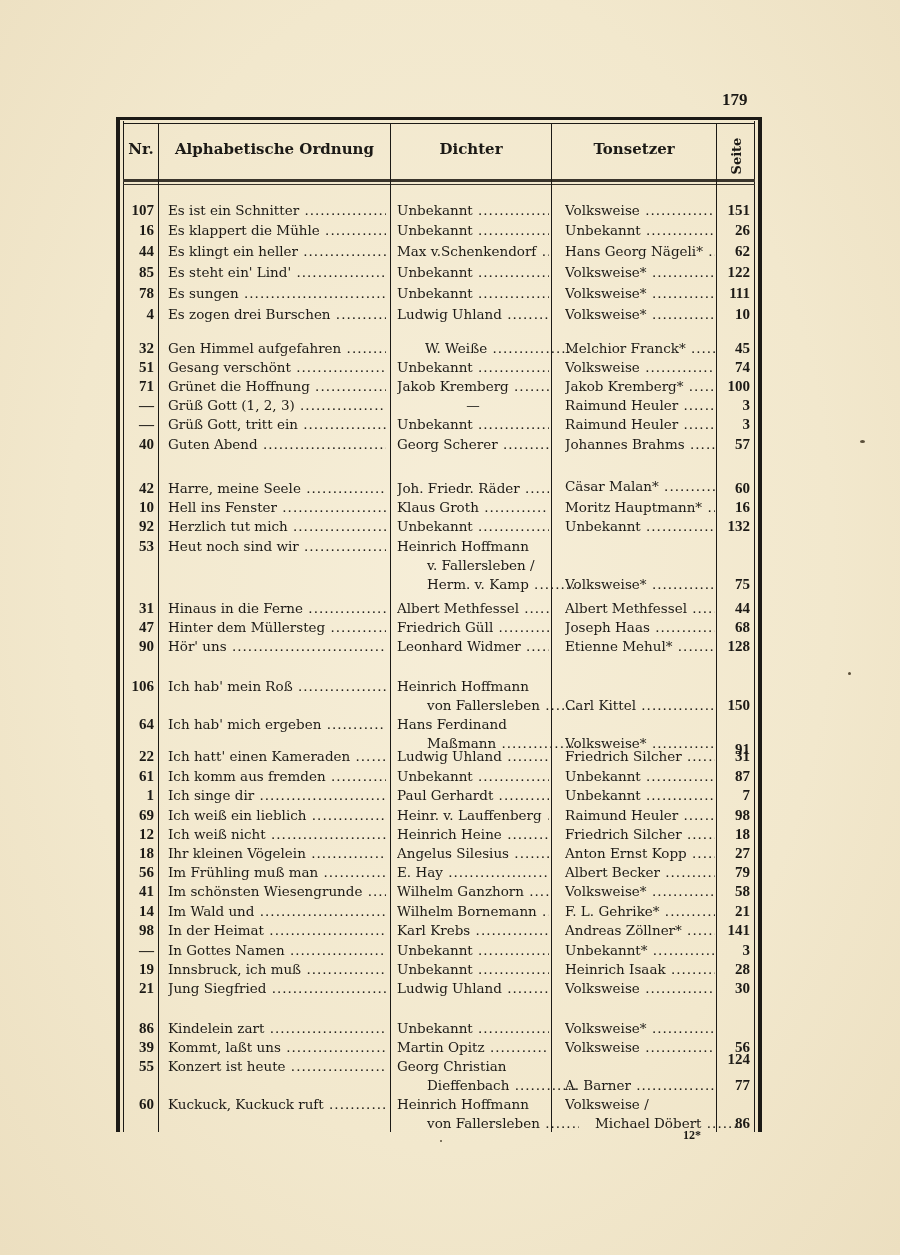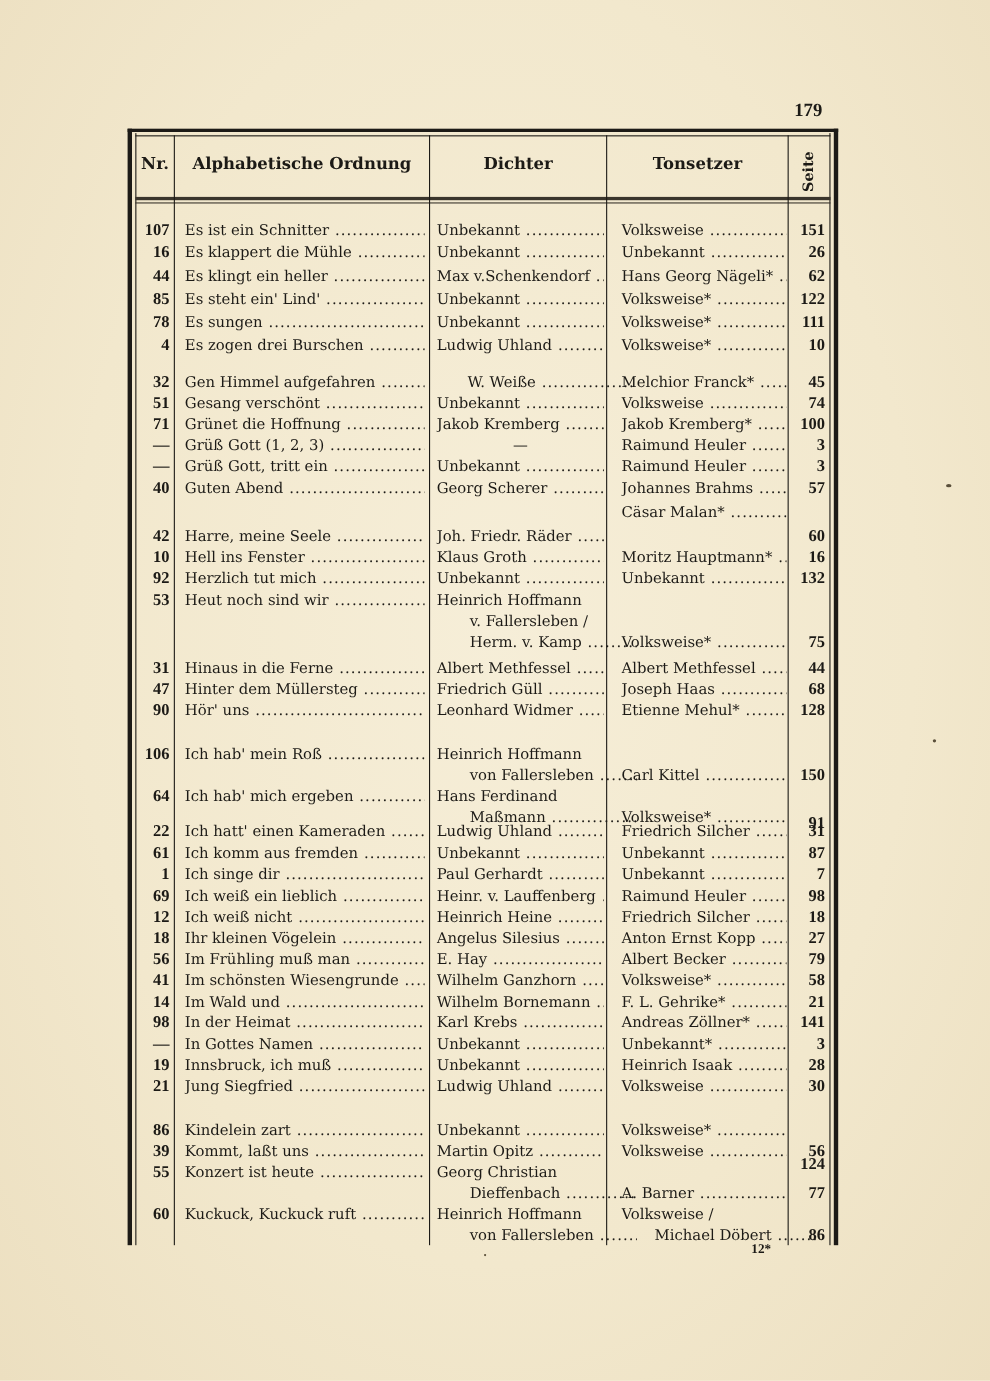--- a/index.html
+++ b/index.html
@@ -242,21 +242,21 @@
         </div>
         <div class="row" style="top: 478px;">
           <span class="nr">42</span>
         </div>
         <div class="row" style="top: 478px;">
           <span class="title dots">Harre, meine Seele</span>
         </div>
         <div class="row" style="top: 478px;">
           <span class="poet dots">Joh. Friedr. Räder</span>
         </div>
-        <div class="row" style="top: 456px;">
+        <div class="row" style="top: 476px;">
           <span class="comp dots">Cäsar Malan*</span>
         </div>
         <div class="row" style="top: 478px;">
           <span class="page-col">60</span>
         </div>
         <div class="row" style="top: 497px;">
           <span class="nr">10</span>
         </div>
         <div class="row" style="top: 497px;">
           <span class="title dots">Hell ins Fenster</span>

